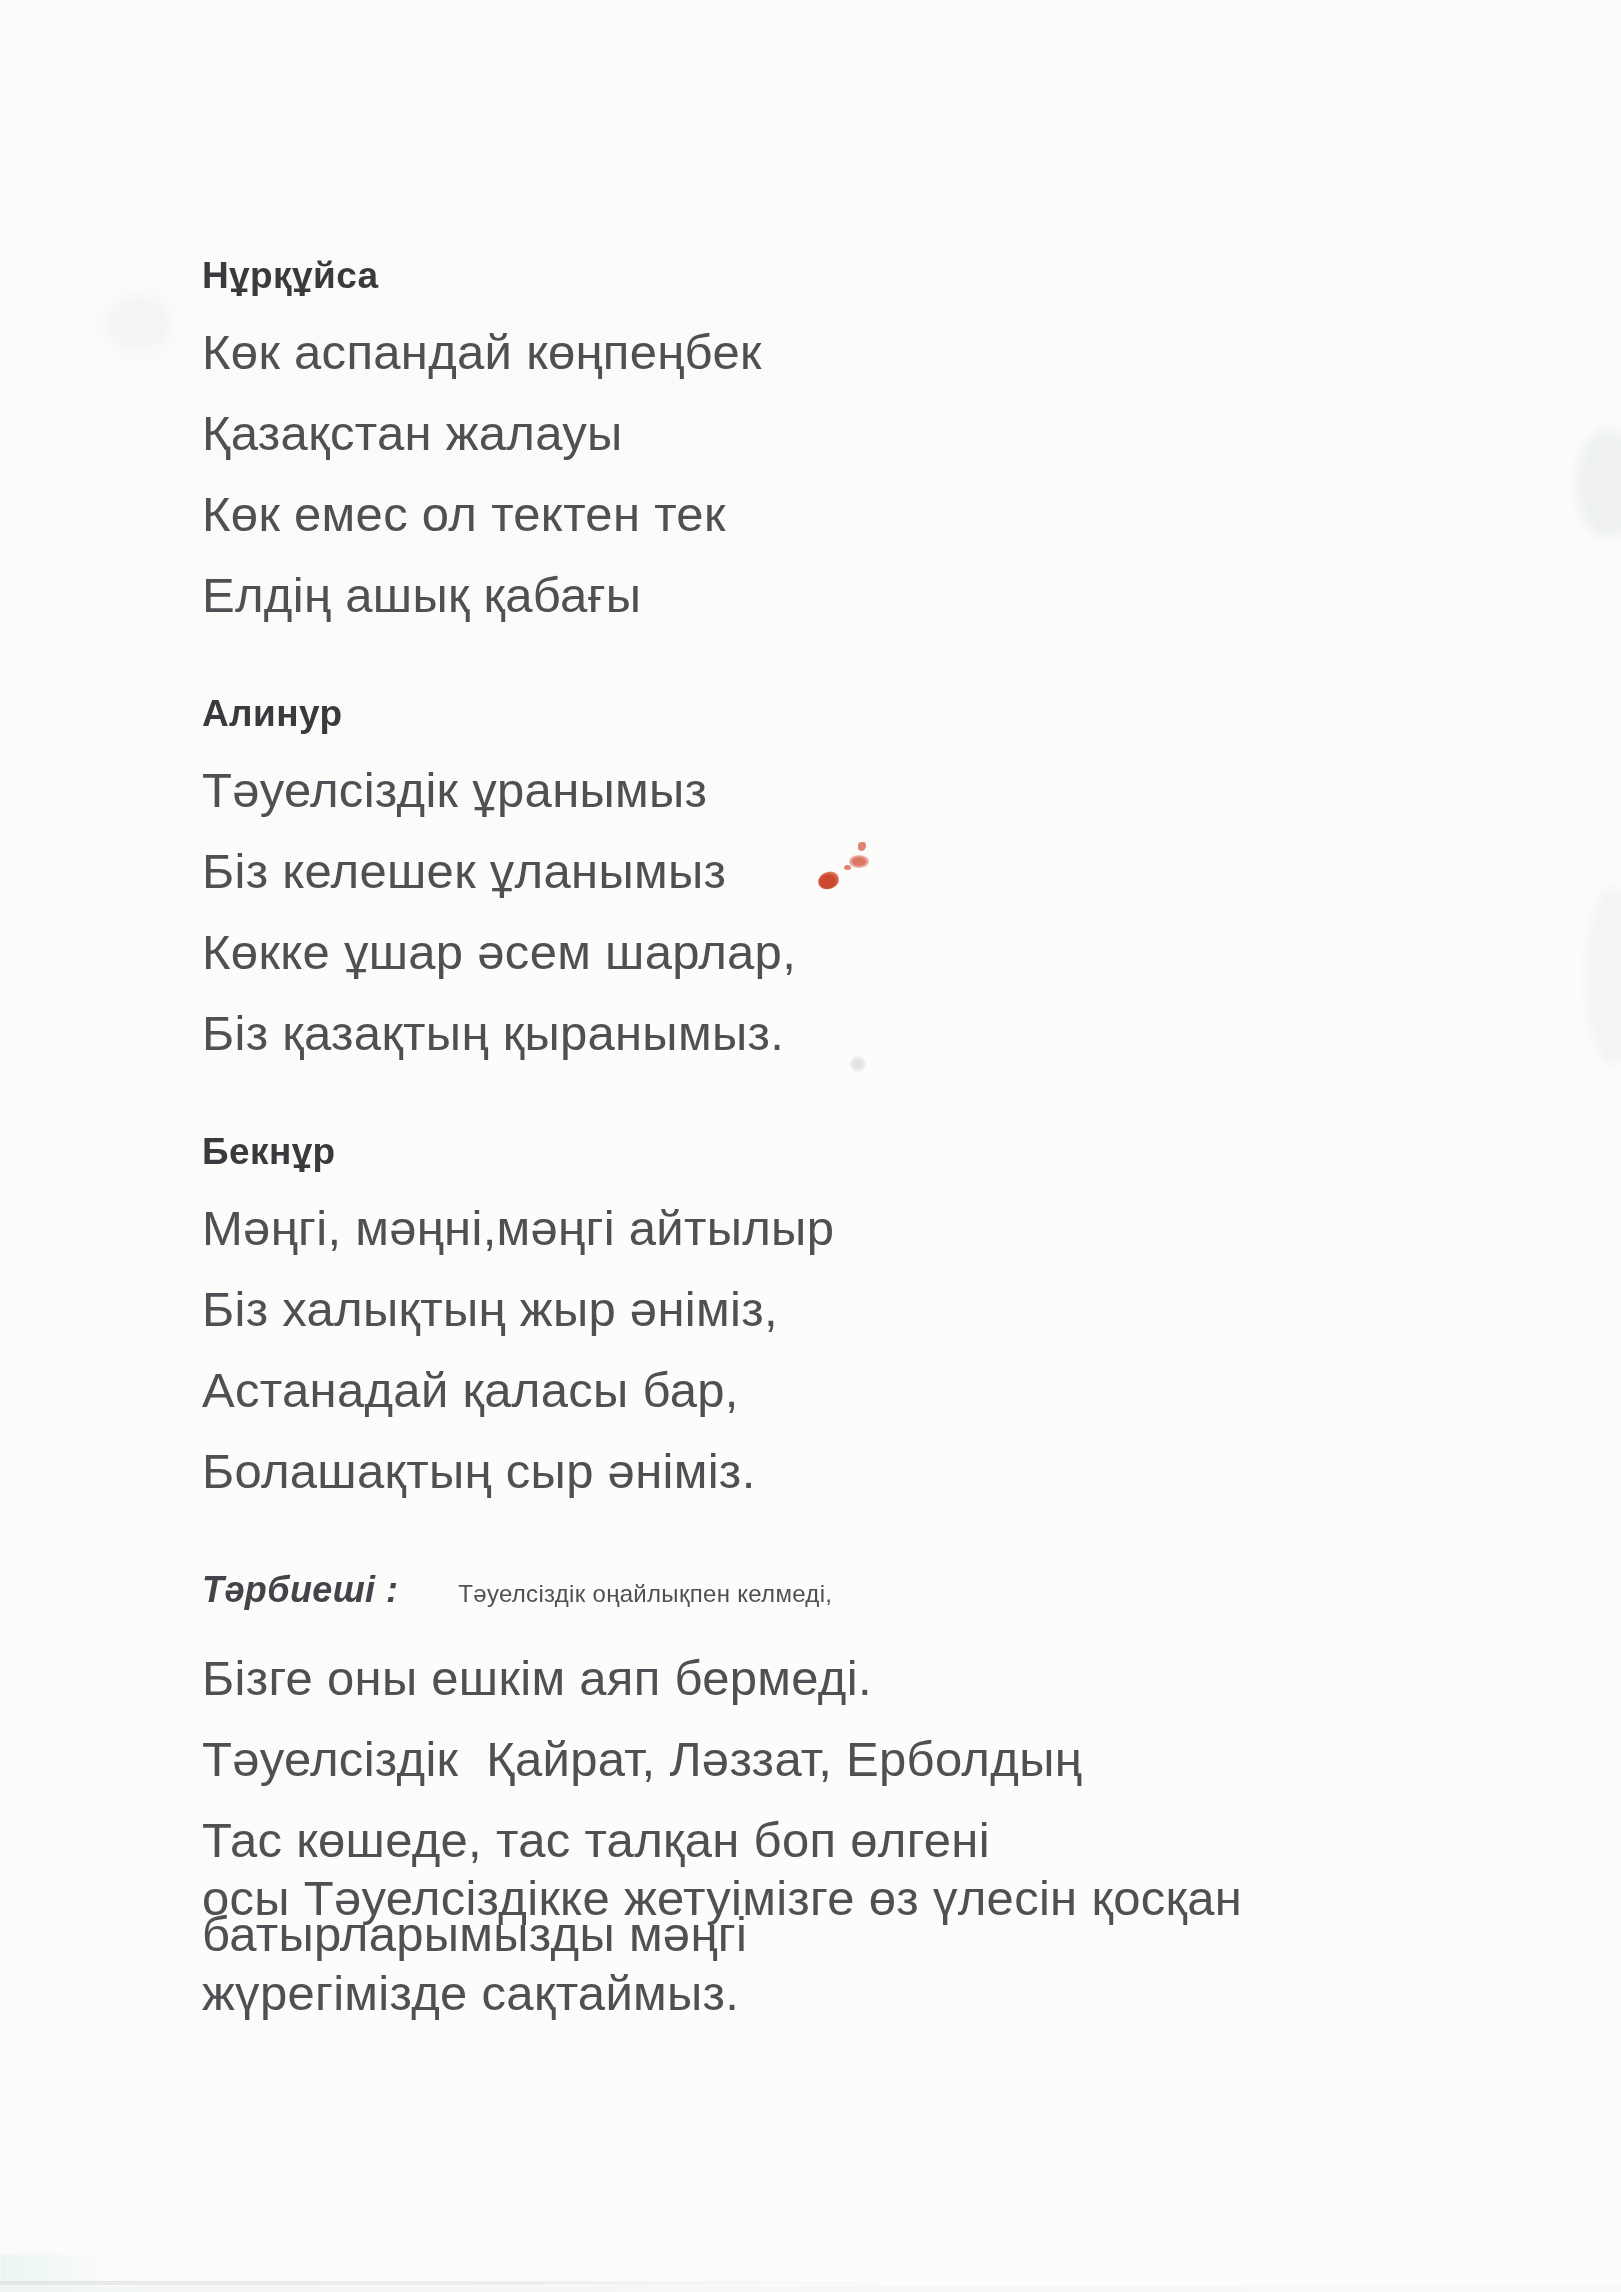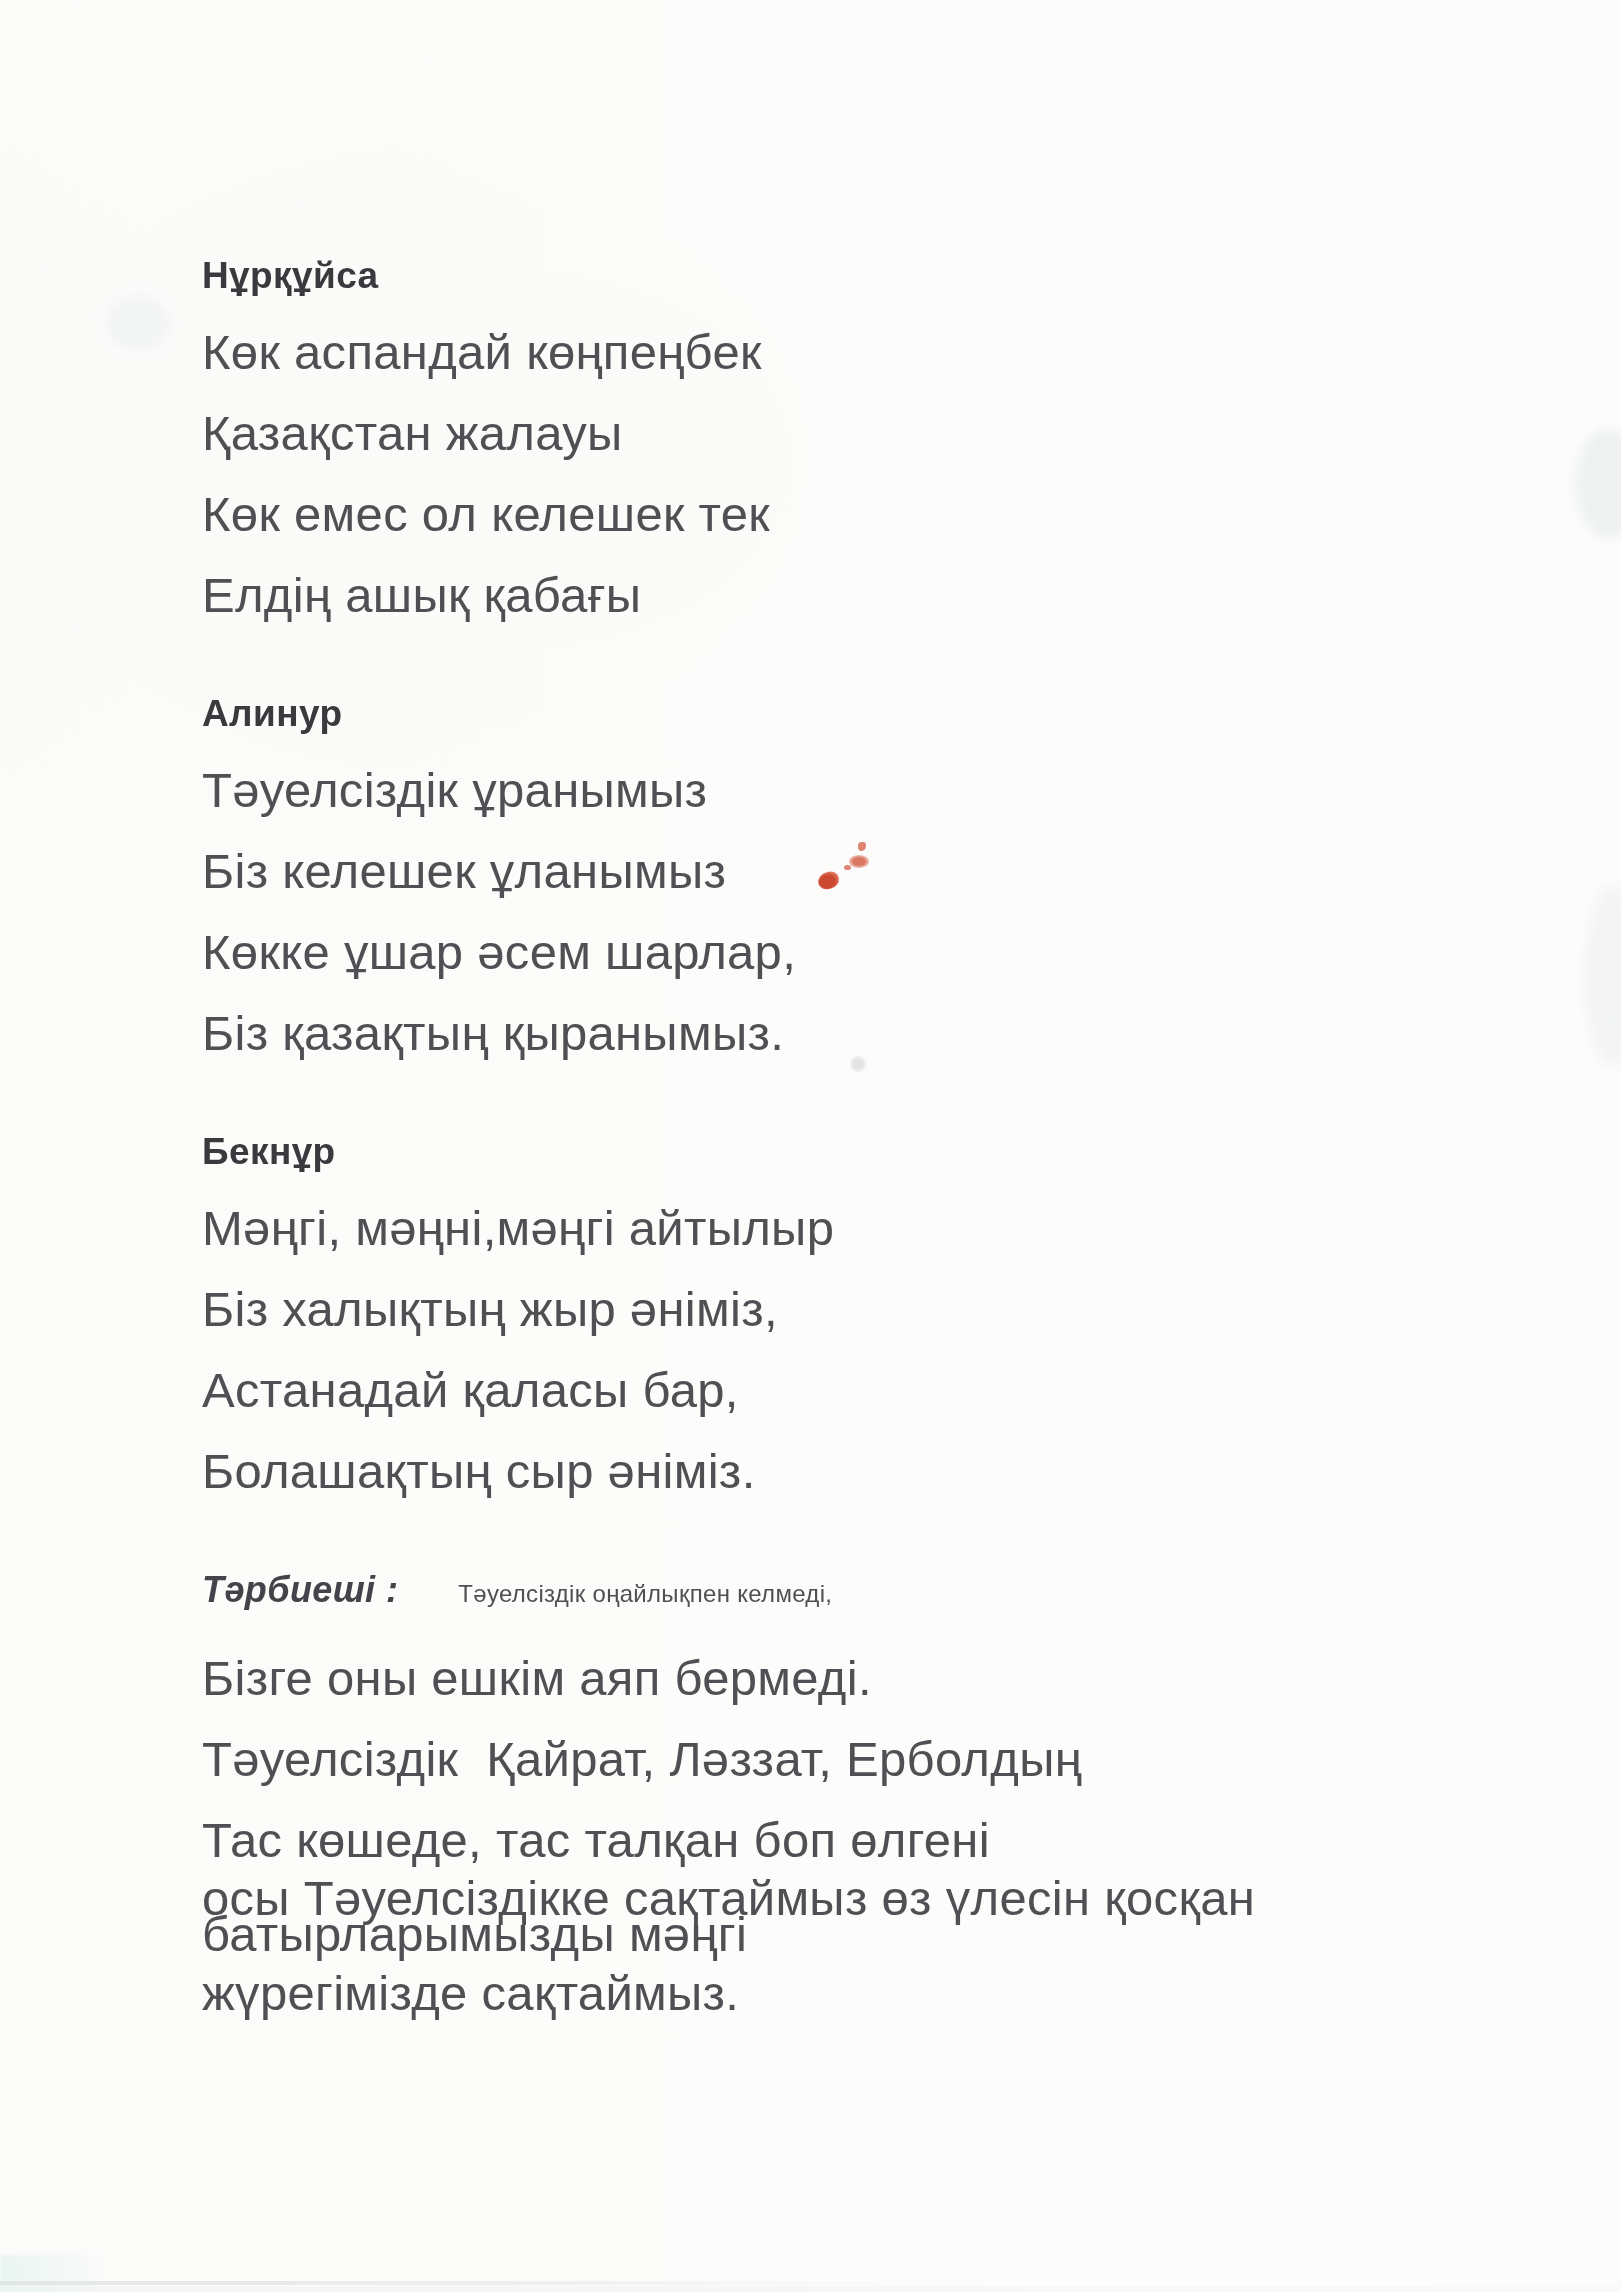--- a/index.html
+++ b/index.html
@@ -125,21 +125,21 @@
 <body>
 
 <div class="page">
 
   <div class="content">
 
     <div class="stanza stanza-gap">
       <p class="heading">Нұрқұйса</p>
       <p class="line">Көк аспандай көңпеңбек</p>
       <p class="line">Қазақстан жалауы</p>
-      <p class="line">Көк емес ол келешек тек</p>
+      <p class="line">Көк емес ол тектен тек</p>
       <p class="line">Елдің ашық қабағы</p>
     </div>
 
     <div class="stanza stanza-gap">
       <p class="heading">Алинур</p>
       <p class="line">Тәуелсіздік ұранымыз</p>
       <p class="line">Біз келешек ұланымыз</p>
       <p class="line">Көкке ұшар әсем шарлар,</p>
       <p class="line">Біз қазақтың қыранымыз.</p>
     </div>
@@ -153,21 +153,21 @@
     </div>
 
     <div class="stanza">
       <p class="speaker-line">
         <span class="speaker-label">Тәрбиеші :</span>
         <span class="speaker-text">Тәуелсіздік оңайлықпен келмеді,</span>
       </p>
       <p class="line">Бізге оны ешкім аяп бермеді.</p>
       <p class="line">Тәуелсіздік  Қайрат, Ләззат, Ерболдың</p>
       <p class="line tight">Тас көшеде, тас талқан боп өлгені</p>
-      <p class="line tight">осы Тәуелсіздікке сақтаймыз өз үлесін қосқан батырларымызды мәңгі</p>
+      <p class="line tight">осы Тәуелсіздікке жетуімізге өз үлесін қосқан батырларымызды мәңгі</p>
       <p class="line tight">жүрегімізде сақтаймыз.</p>
     </div>
 
   </div>
 
   <span class="ink ink-blob"></span>
   <span class="ink ink-speck-1"></span>
   <span class="ink ink-speck-2"></span>
   <span class="ink ink-speck-3"></span>
 

